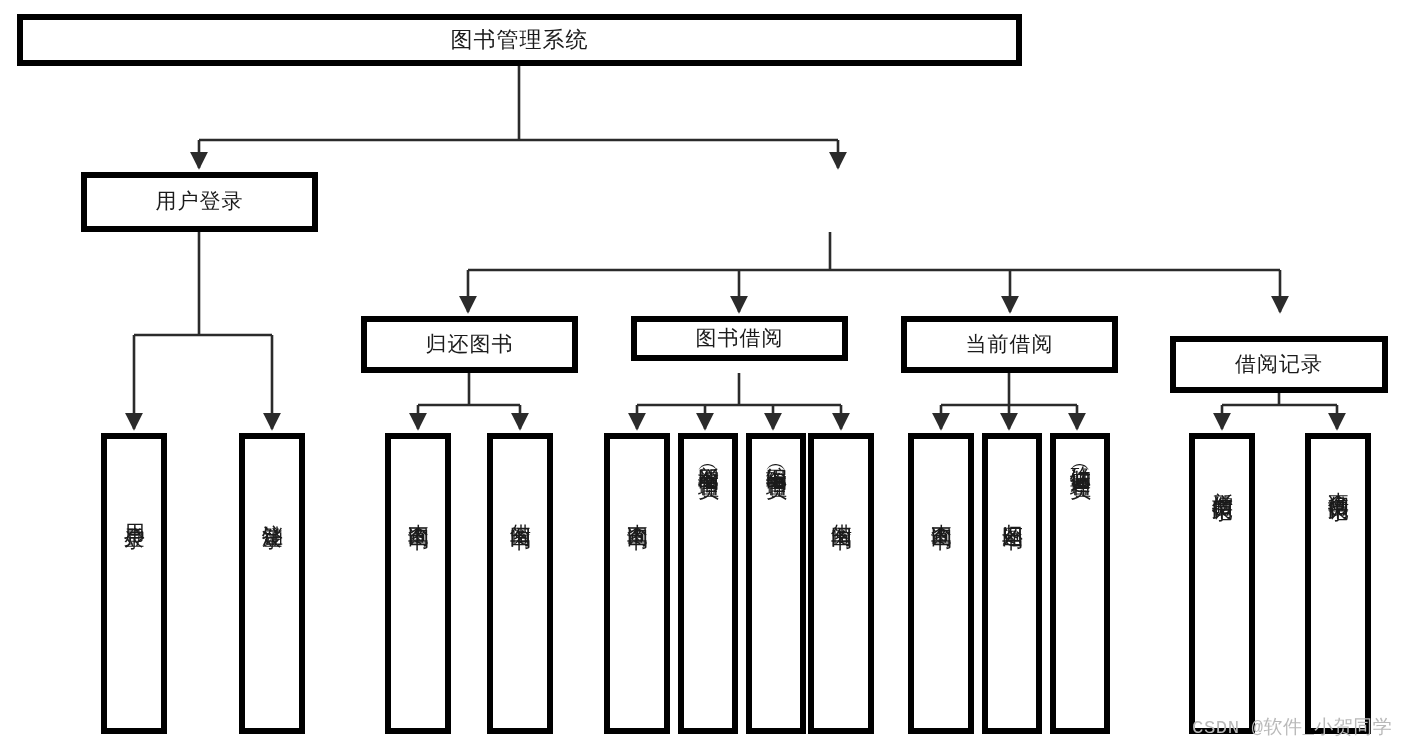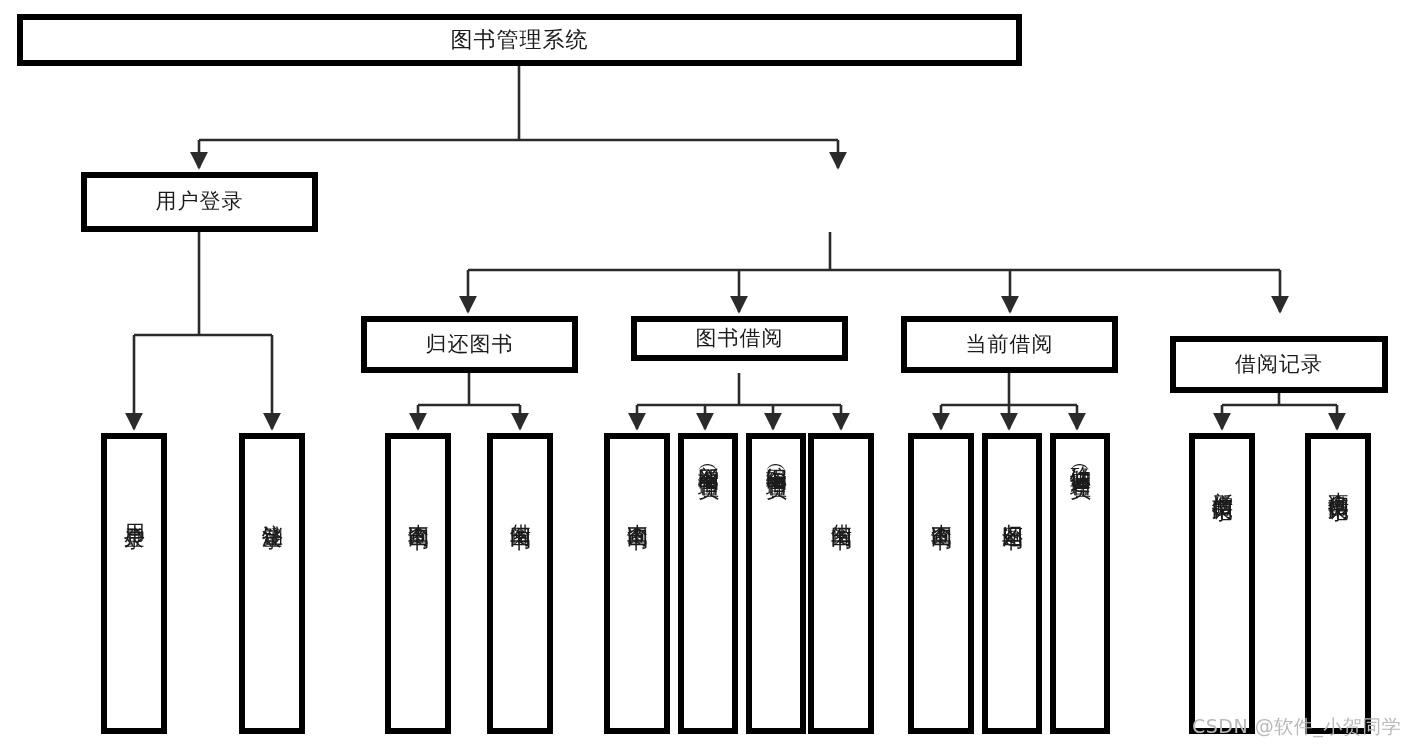--- a/index.html
+++ b/index.html
@@ -57,20 +57,21 @@
     letter-spacing: 2px;
     white-space: nowrap;
     color: #1b1b1b;
   }
   .watermark {
     position: absolute;
     font-size: 19px;
     color: #b9b9b9;
     white-space: nowrap;
     letter-spacing: 0.5px;
+    font-family: Liberation Mono, monospace;
   }
 </style>
 </head>
 <body>
 
 <div id="canvas">
 
   <svg class="edges" viewBox="0 0 1405 747">
     <defs>
       <marker id="arrow" viewBox="0 0 10 10" refX="9" refY="5" markerWidth="7" markerHeight="7" orient="auto-start-reverse">

